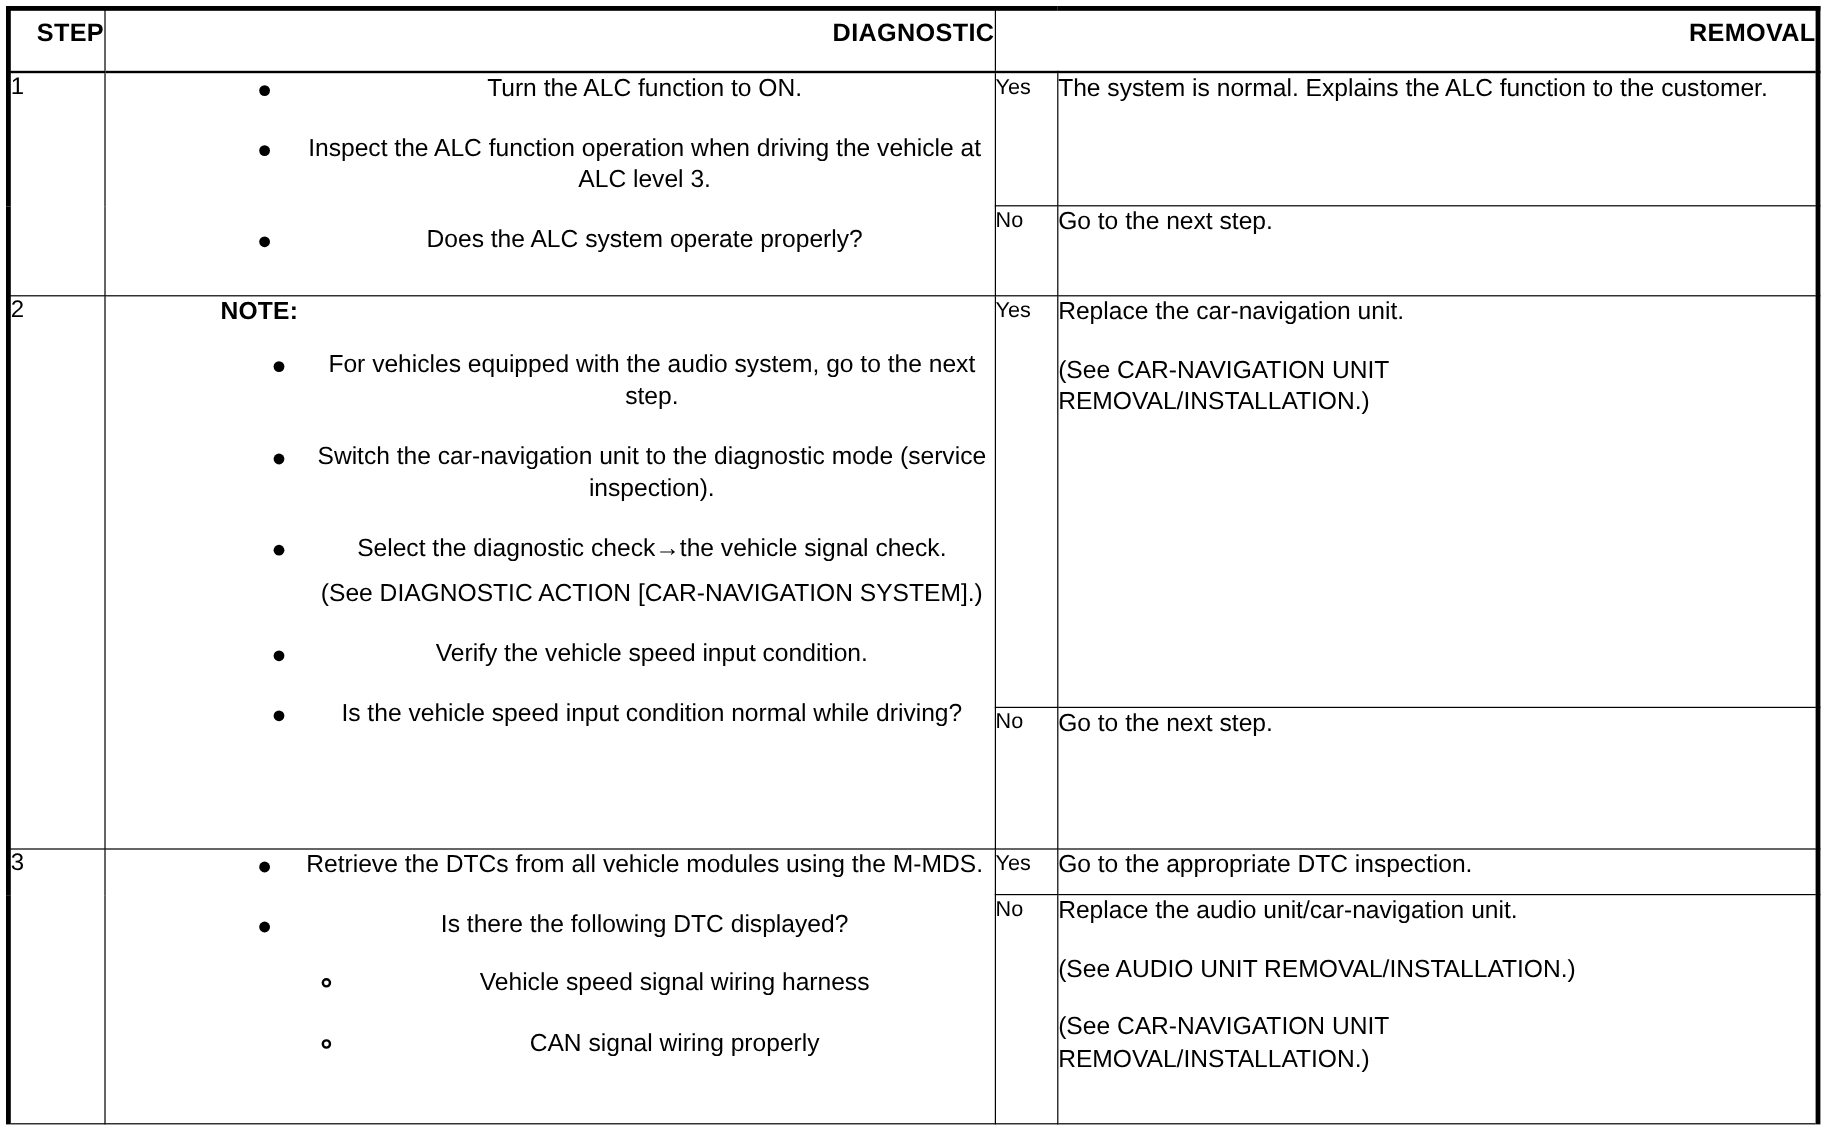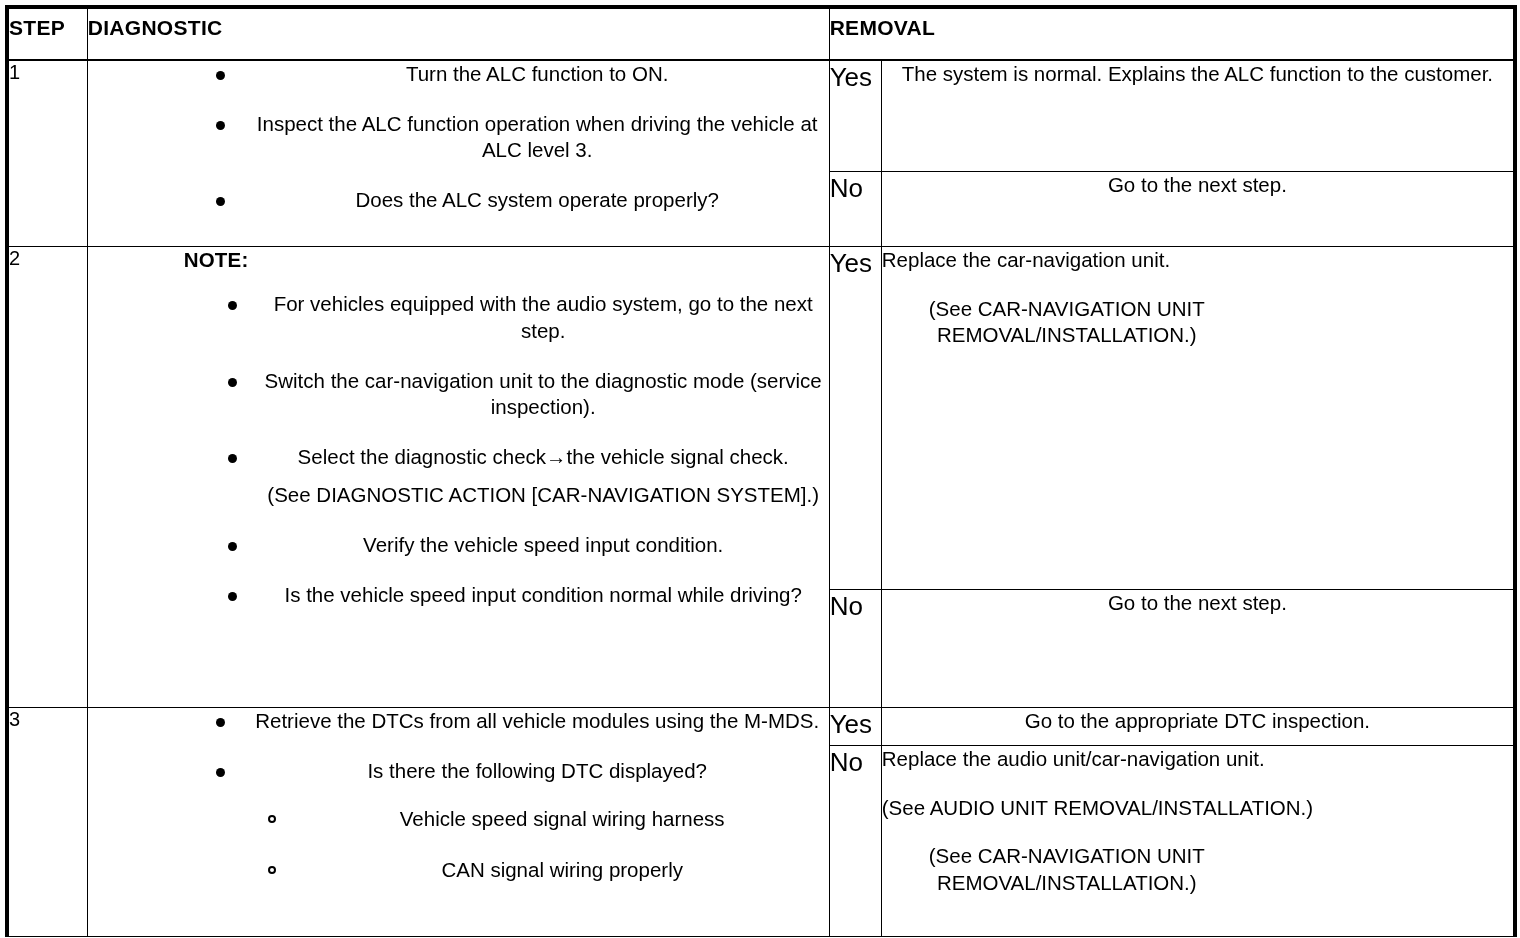--- a/index.html
+++ b/index.html
@@ -42,21 +42,21 @@
   col.c-step   { width: 80px;  }
   col.c-insp   { width: 740px; }
   col.c-yn     { width: 52px;  }
   col.c-act    { width: 632px; }
 
   
   tr.header th {
     height: 38px;
     font-size: 21px;
     font-weight: bold;
-    text-align: left;
+    text-align: right;
     letter-spacing: 0.3px;
     padding: 7px 0 5px 0;
     border-bottom: 2.5px solid #000;
   }
   th.h-step {
     text-align: left;
     padding-left: 6px;
   }
 
   
@@ -126,34 +126,34 @@
     top: 9px;
     width: 8px;
     height: 8px;
     border: 2.5px solid #000;
     border-radius: 50%;
     box-sizing: border-box;
   }
 
   
   td.yn {
-    font-size: 26px;
+    font-size: 18px;
     padding: 5px 0 0 5px;
     line-height: 1.25;
     white-space: nowrap;
   }
   td.act {
     font-size: 20.5px;
     padding: 5px 8px 8px 6px;
     line-height: 1.30;
   }
   td.act p {
     margin: 0 0 22px 0;
   }
-  td.act p:last-child { margin-bottom: 0; text-align: center; }
+  td.act p:last-child { margin-bottom: 0; }
 </style>
 </head>
 <body>
 
 <div id="sheet">
 
   <table class="dtc">
     <colgroup>
       <col class="c-step">
         <col class="c-insp">

